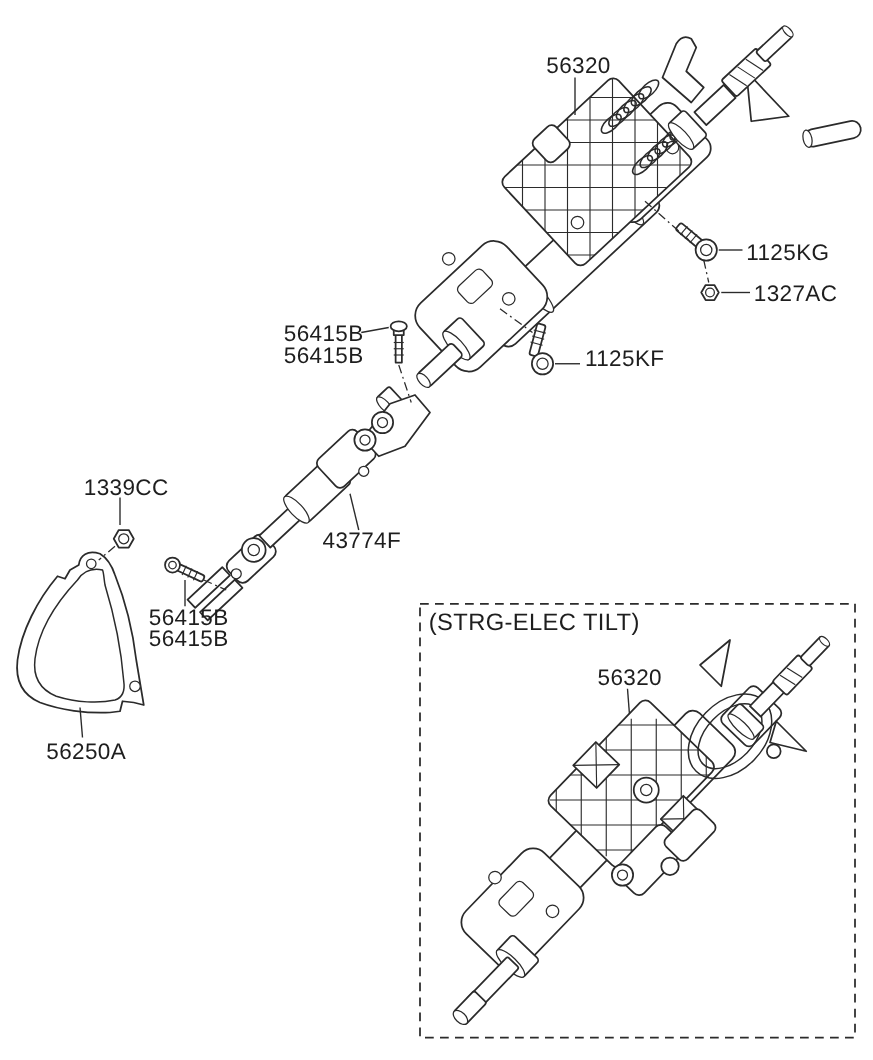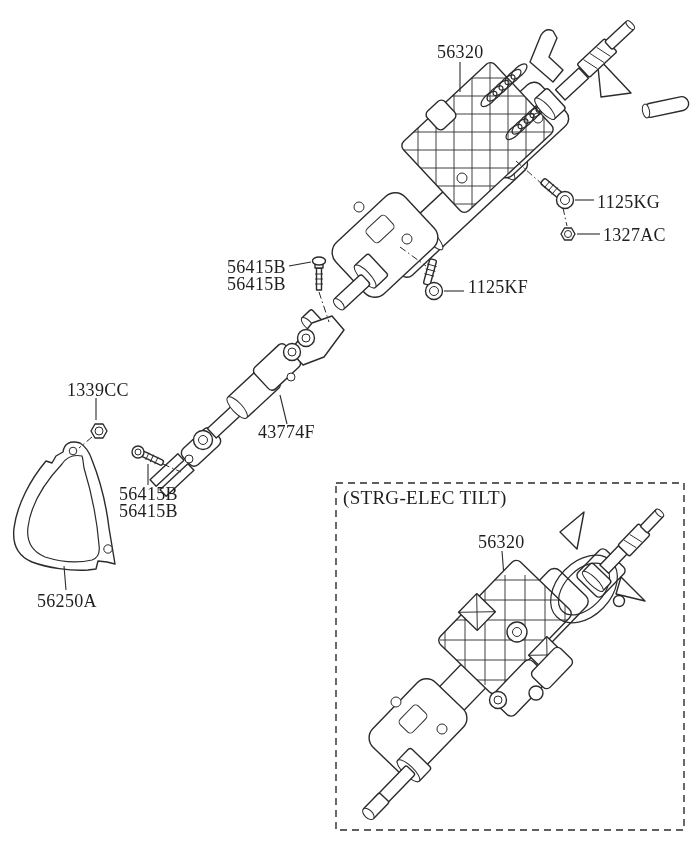--- a/index.html
+++ b/index.html
@@ -1,17 +1,17 @@
 <!DOCTYPE html>
 <html><head>
 <meta charset="utf-8">
 <style>
   html,body{margin:0;padding:0;background:#ffffff;}
   .stage{position:relative;width:698px;height:848px;background:#ffffff;overflow:hidden;
-         font-family:Liberation Serif, serif;}
+         font-family:Liberation Sans, sans-serif;}
   svg{position:absolute;left:0;top:0;}
   .part{fill:#ffffff;stroke:#2b2b2b;stroke-width:1.4;stroke-linejoin:round;stroke-linecap:round;}
   .thin{fill:#ffffff;stroke:#2b2b2b;stroke-width:1;stroke-linejoin:round;}
   .nofill{fill:none;stroke:#2b2b2b;stroke-width:1.2;stroke-linecap:round;}
   .lat{stroke:#2b2b2b;stroke-width:.9;}
   .leader{stroke:#2b2b2b;stroke-width:1.1;fill:none;}
   .dashdot{stroke:#2b2b2b;stroke-width:1;fill:none;stroke-dasharray:7 3 1.5 3;}
   .lbl{font-size:18px;fill:#1e1e1e;letter-spacing:.3px;}
   .lbl-big{font-size:19px;fill:#1e1e1e;letter-spacing:.3px;}
   .inset-border{fill:none;stroke:#2b2b2b;stroke-width:1.4;stroke-dasharray:7 5;}

